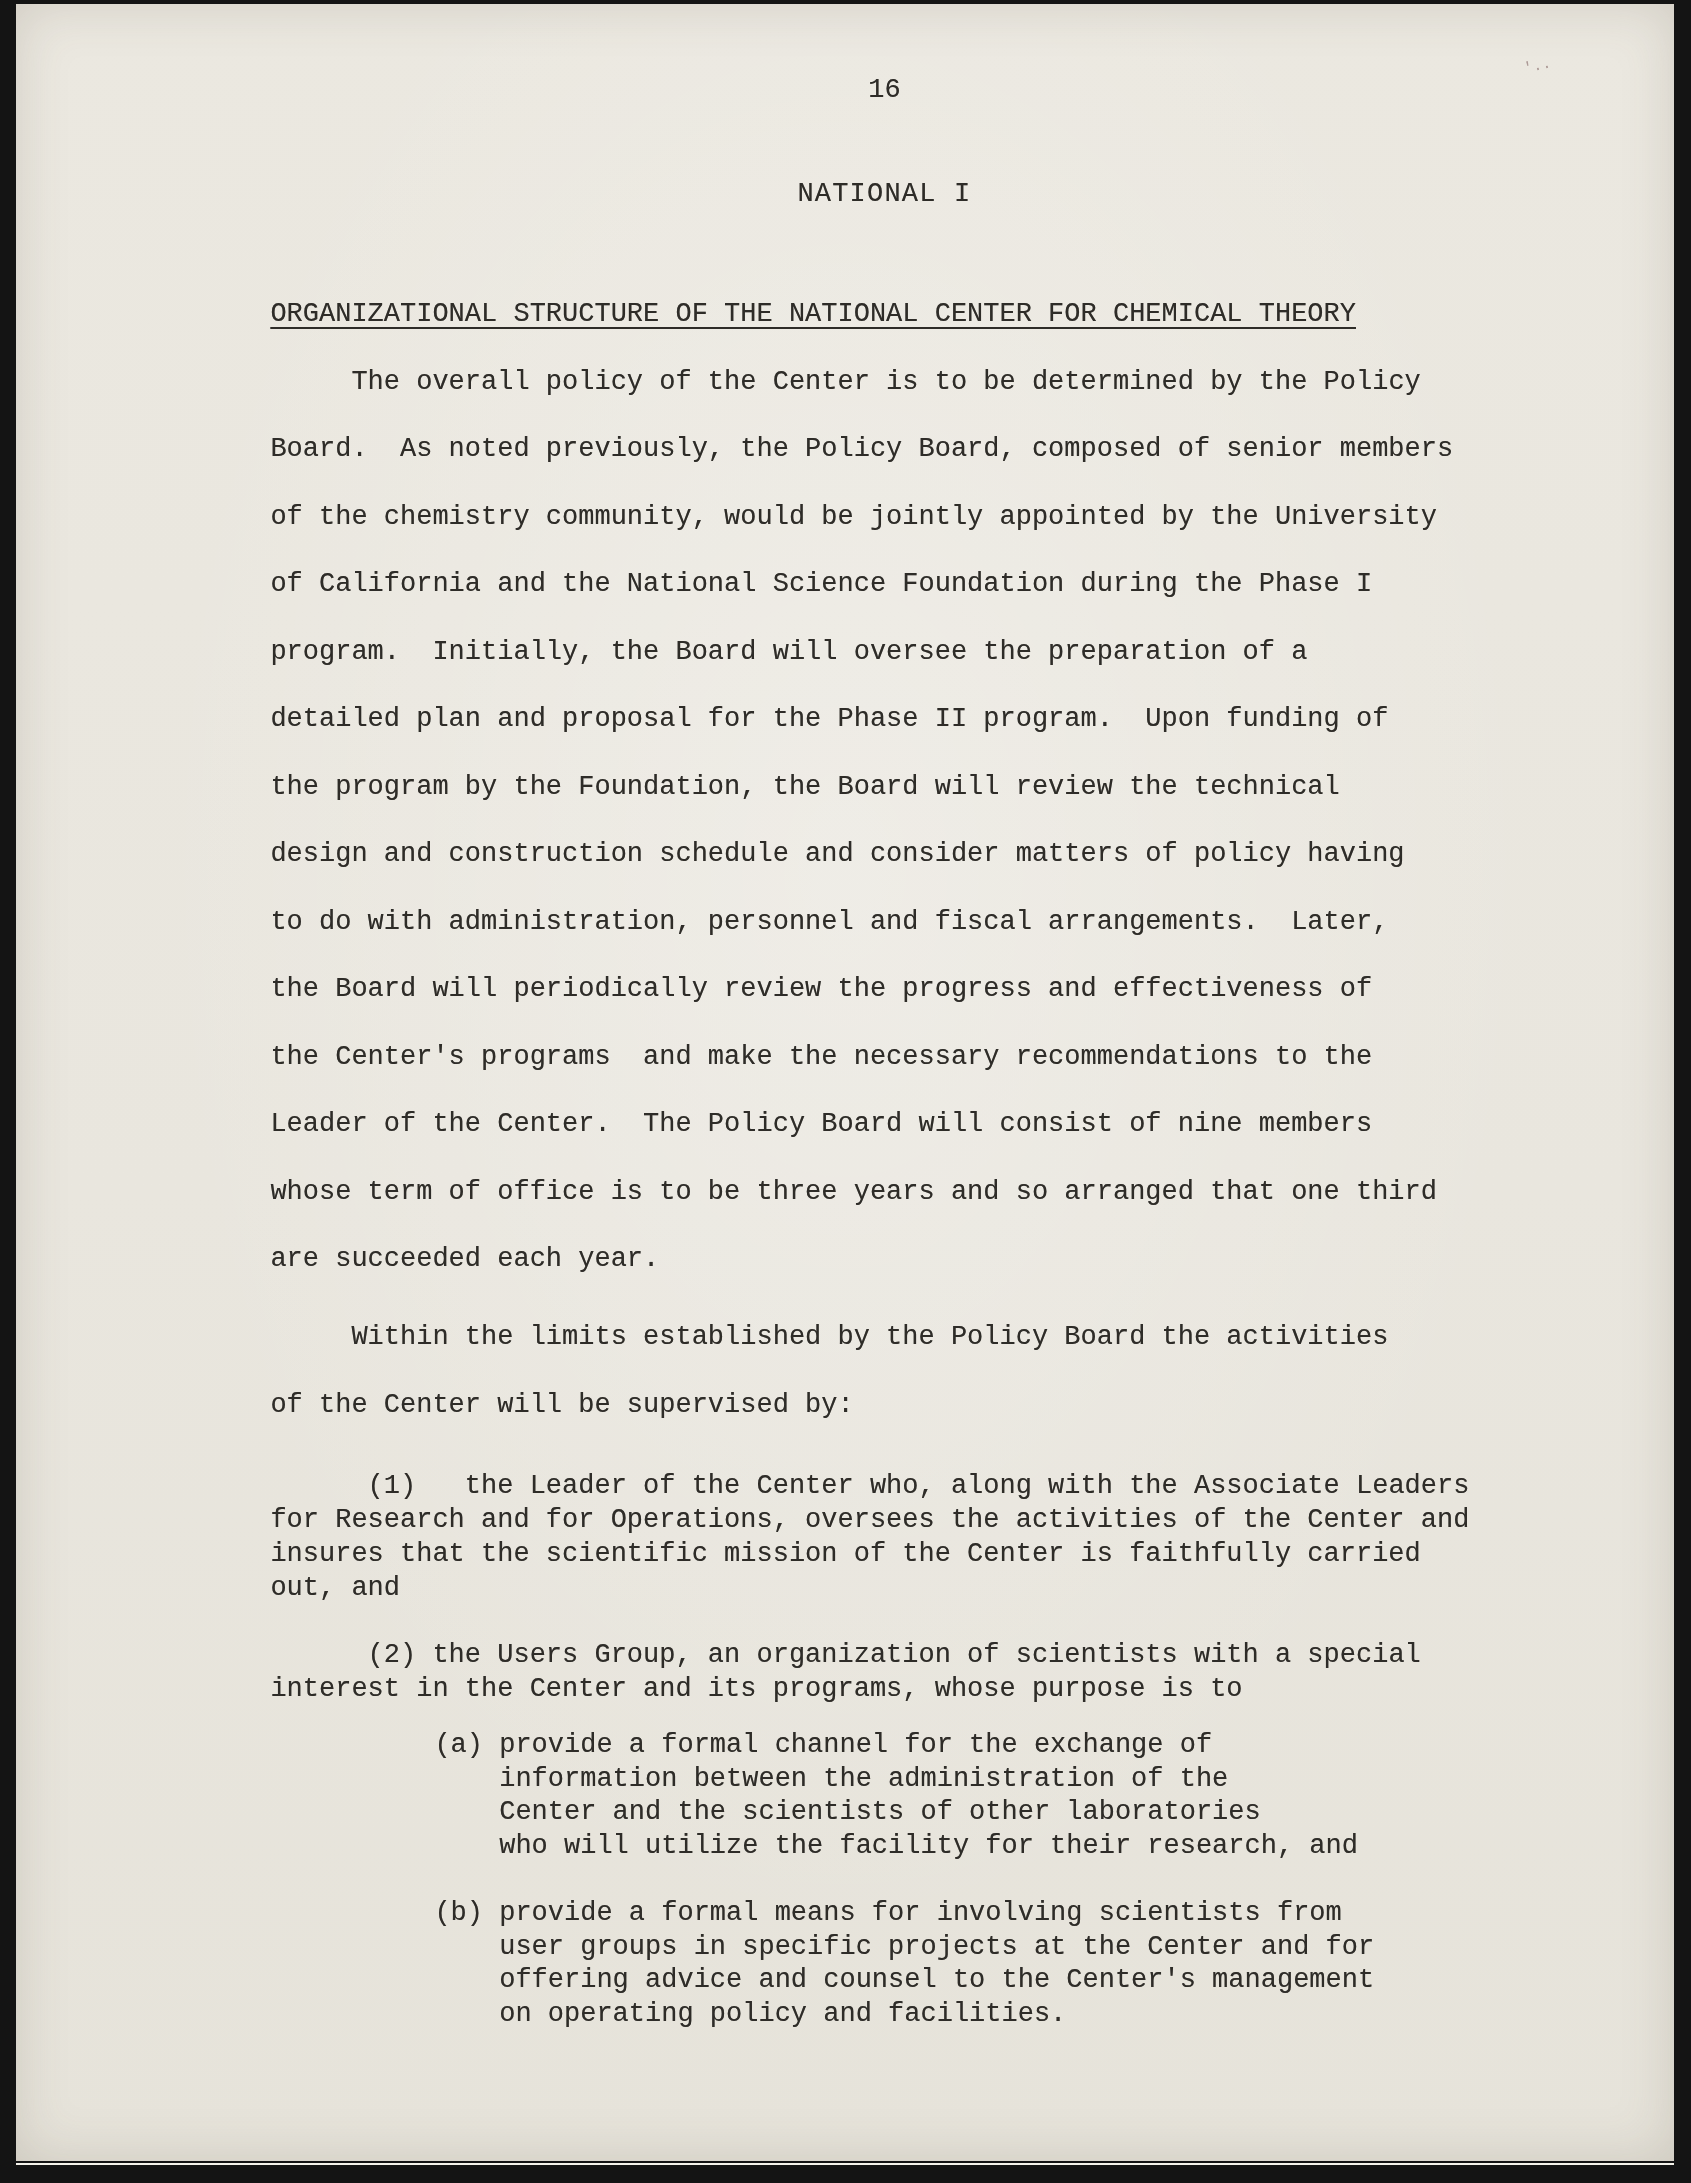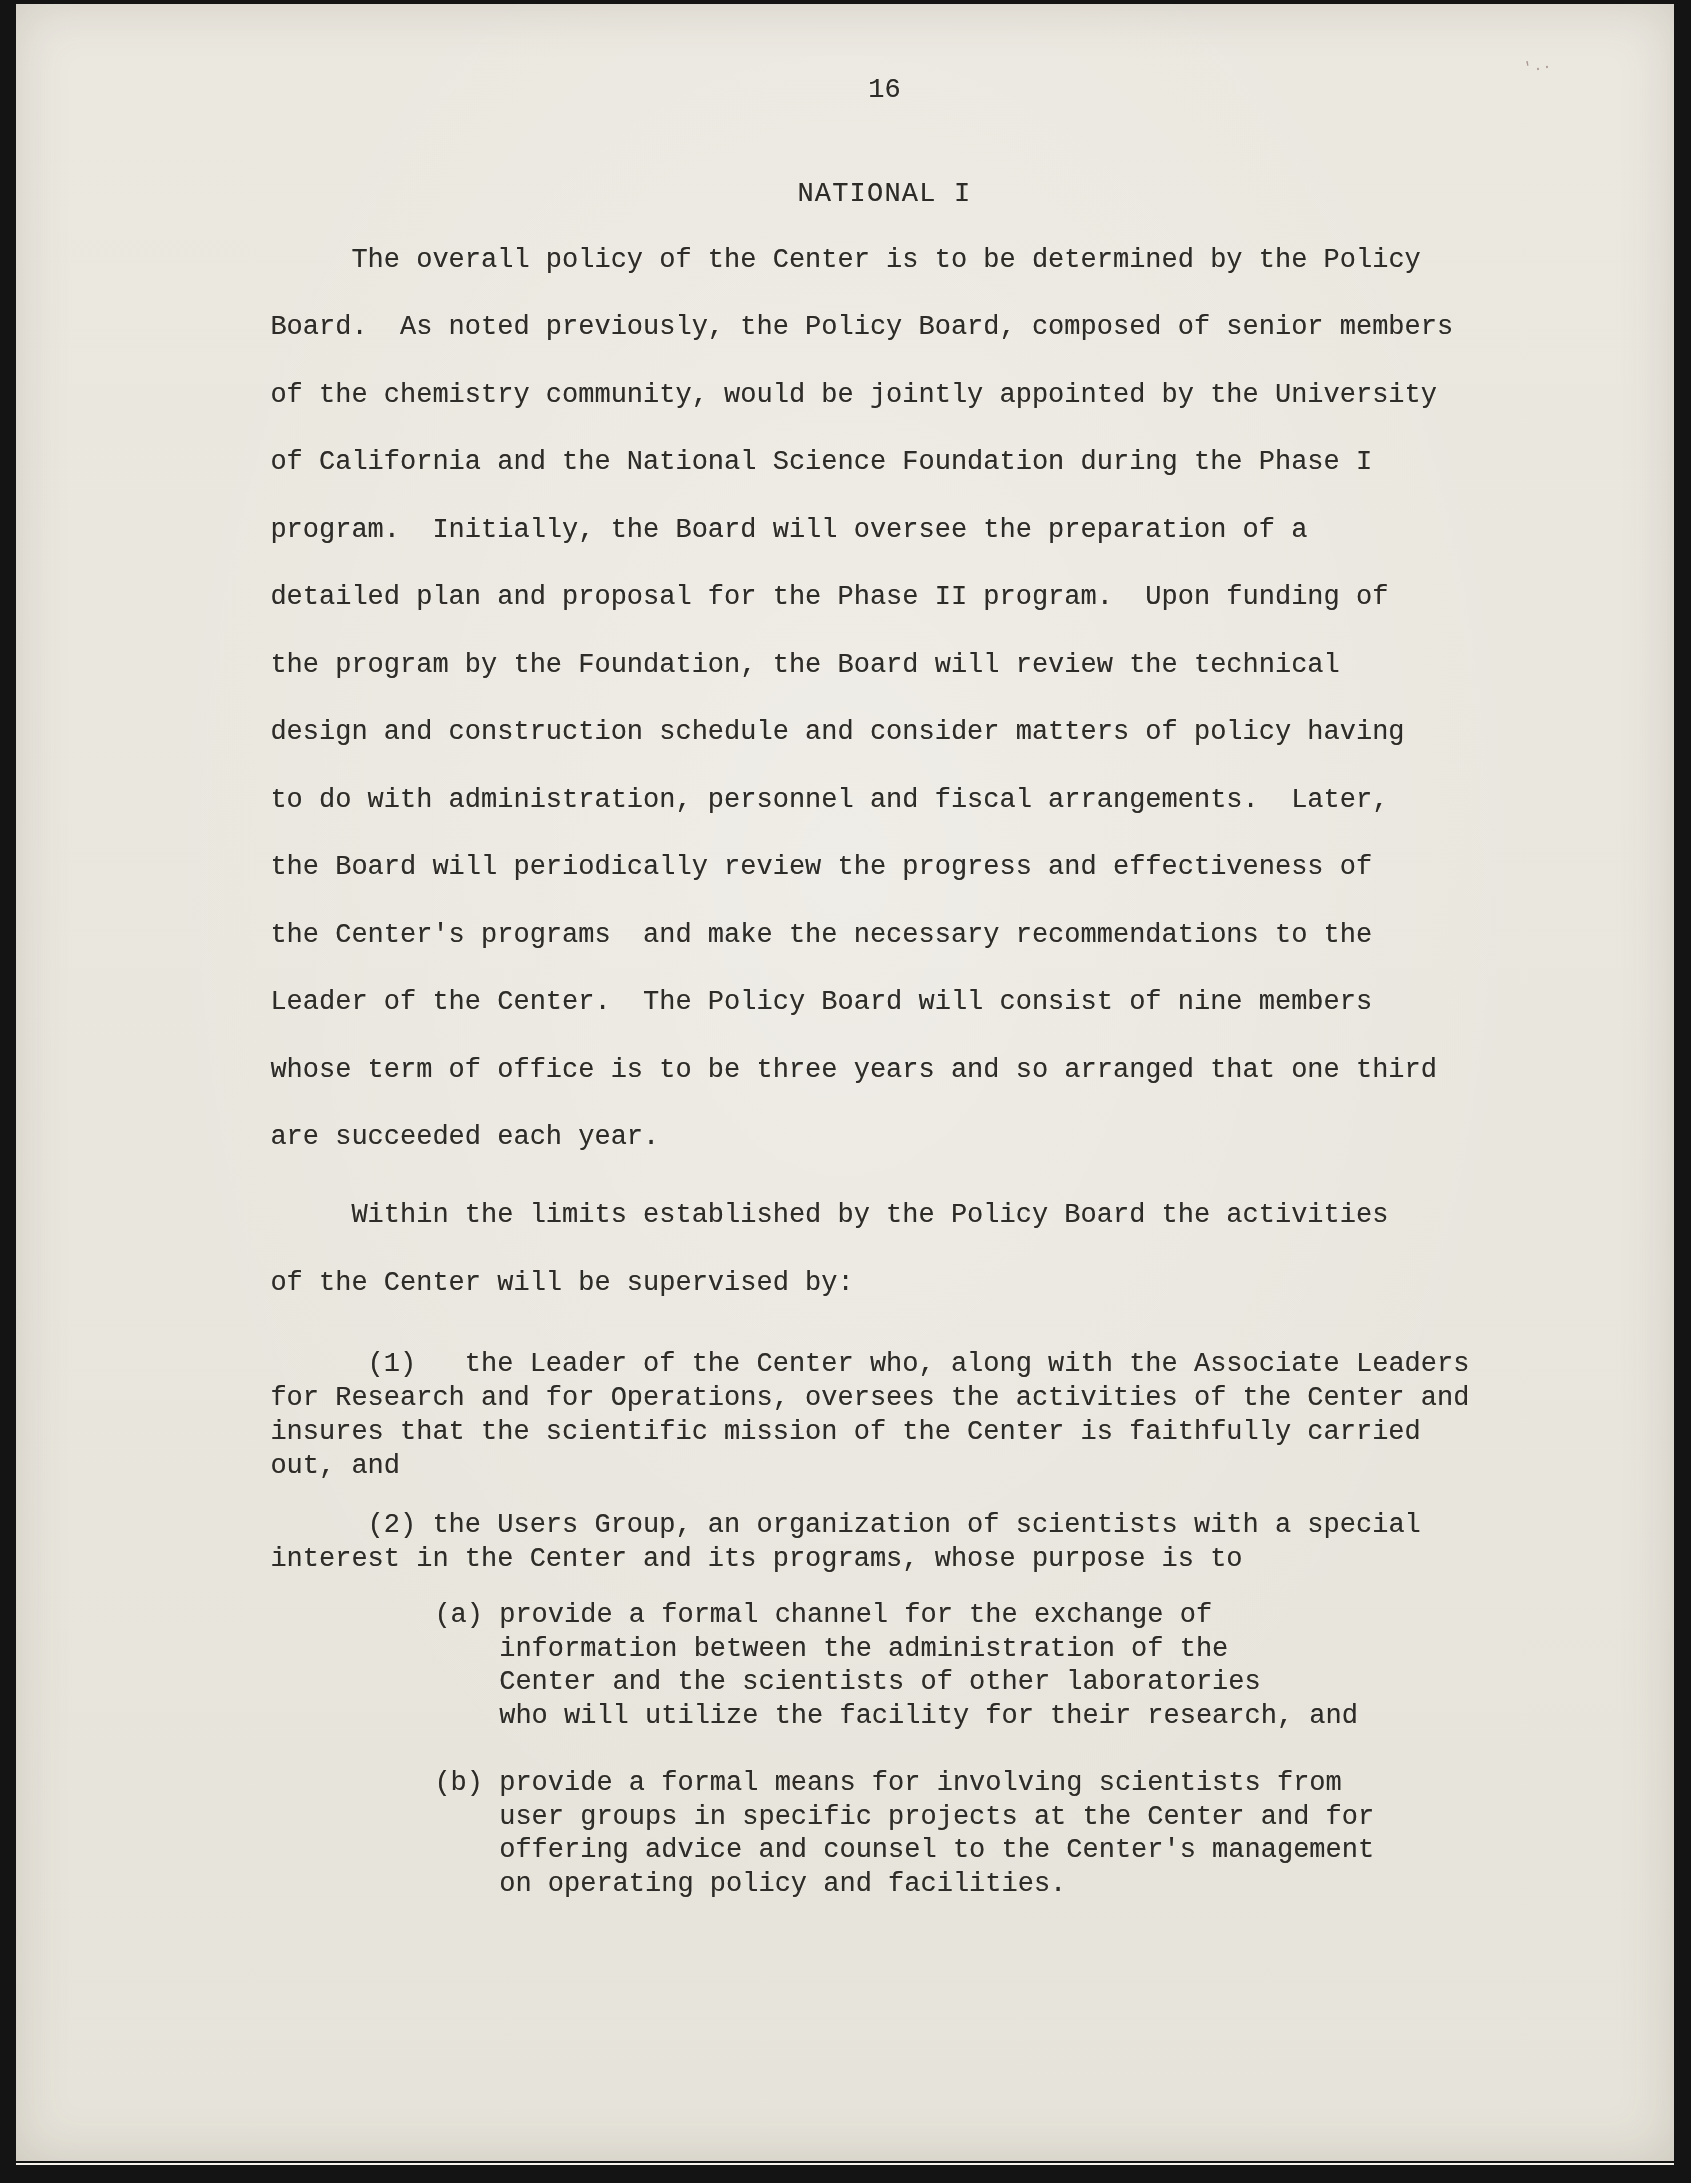--- a/index.html
+++ b/index.html
@@ -65,21 +65,21 @@
   }
   .para-double {
     line-height: 2.5;
   }
   .para-policy { margin-top: 16.4px; }
   .para-supervision { margin-top: 10.6px; }
   .para-single {
     line-height: 1.25;
   }
   .list-item-1 { margin-top: 31px; }
-  .list-item-2 { margin-top: 26px; font-family: Liberation Mono, monospace; }
+  .list-item-2 { margin-top: 34px; font-family: Liberation Mono, monospace; }
   .sub-item {
     margin-left: 164px;
   }
   .sub-item-a { margin-top: 22px; }
   .sub-item-b { margin-top: 33px; }
   .scan-artifact {
     position: absolute;
     left: 1507px;
     top: 54px;
     width: 20px;
@@ -92,20 +92,21 @@
 </head>
 <body>
 
 <div class="scan-background">
   <div class="paper-sheet">
 
     <div class="typed centered page-number">16</div>
 
     <div class="typed centered appendix-title">NATIONAL I</div>
 
+    <div class="typed doc-heading">ORGANIZATIONAL STRUCTURE OF THE NATIONAL CENTER FOR CHEMICAL THEORY</div>
 
     <div class="typed para-double para-policy">     The overall policy of the Center is to be determined by the Policy
 Board.  As noted previously, the Policy Board, composed of senior members
 of the chemistry community, would be jointly appointed by the University
 of California and the National Science Foundation during the Phase I
 program.  Initially, the Board will oversee the preparation of a
 detailed plan and proposal for the Phase II program.  Upon funding of
 the program by the Foundation, the Board will review the technical
 design and construction schedule and consider matters of policy having
 to do with administration, personnel and fiscal arrangements.  Later,

